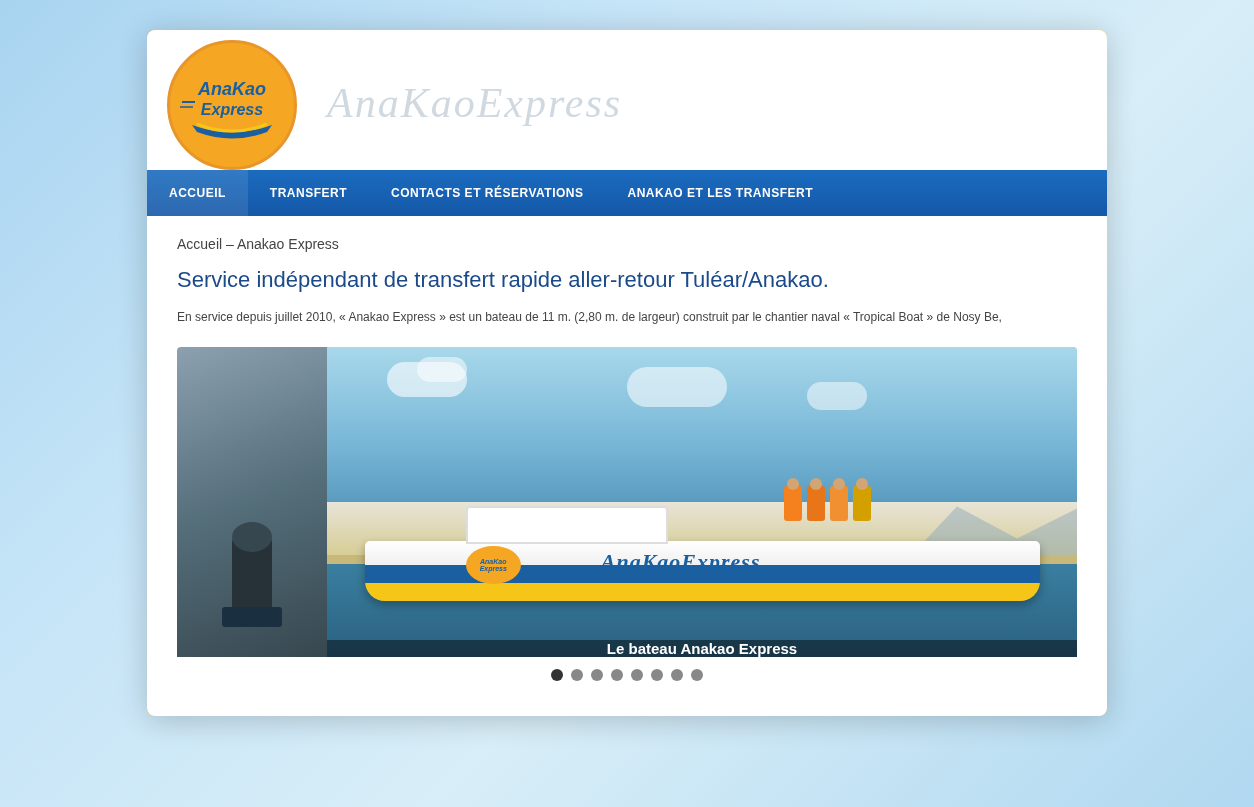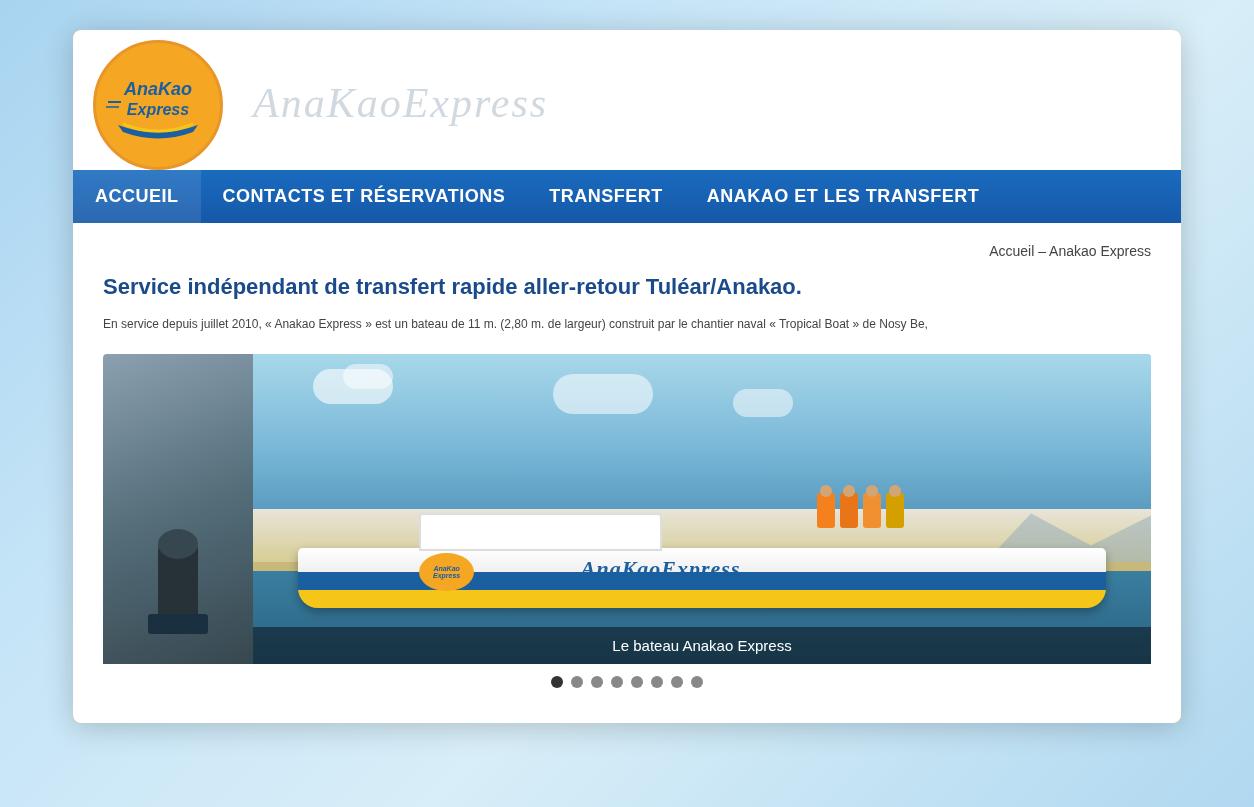--- a/index.html
+++ b/index.html
@@ -6,21 +6,21 @@
     body {
       background: linear-gradient(135deg, #a8d4f0 0%, #c5e4f7 30%, #d8eef8 60%, #b0d8f0 100%);
       min-height: 807px;
       display: flex;
       justify-content: center;
       align-items: flex-start;
       padding: 30px 20px;
       font-family: Arial, Helvetica, sans-serif;
     }
     .browser-window {
-      width: 1108px;
+      width: 960px;
       background: #eab308;
       border-radius: 8px;
       box-shadow: 0 4px 30px rgba(0,0,0,0.2);
       overflow: hidden;
     }
     
     .site-header {
       background: #fff;
       padding: 10px 20px 0 20px;
       display: flex;
@@ -69,21 +69,21 @@
     }
     
     .main-nav {
       background: linear-gradient(180deg, #1a6bbf 0%, #1558a8 100%);
       padding: 0;
       display: flex;
       align-items: stretch;
     }
     .nav-item {
       color: #fff;
-      font-size: 18px;
+      font-size: 12px;
       font-weight: bold;
       padding: 16px 22px;
       cursor: pointer;
       text-decoration: none;
       letter-spacing: 0.5px;
       white-space: nowrap;
       display: flex;
       align-items: center;
       transition: background 0.2s;
     }
@@ -92,25 +92,24 @@
     }
     
     .content {
       padding: 20px 30px 30px 30px;
       background: #fff;
     }
     .breadcrumb {
       font-size: 14px;
       color: #444;
       margin-bottom: 15px;
-      text-align: right;
     }
     .page-heading {
       font-size: 22px;
-      font-weight: bold;
+      font-weight: normal;
       color: #1a4a8a;
       margin-bottom: 15px;
     }
     .intro-text {
       font-size: 12px;
       color: #444;
       line-height: 1.6;
       margin-bottom: 20px;
     }
     
@@ -261,23 +260,22 @@
       border-radius: 50%;
     }
     
     .slide-caption {
       position: absolute;
       bottom: 0;
       left: 0; right: 0;
       background: rgba(0,0,0,0.45);
       color: #fff;
       text-align: center;
-      padding: 10px;
       font-size: 15px;
-      font-weight: normal;
+      font-weight: bold;
     }
     
     .slide-dots {
       display: flex;
       justify-content: center;
       gap: 8px;
       padding: 12px 0 5px 0;
     }
     .dot {
       width: 12px;
@@ -321,22 +319,22 @@
         <line x1="3" y1="57" x2="16" y2="57" stroke="#1a5fa0" stroke-width="1.5"></line>
       </svg>
     </div>
     <div class="header-right">
       <div class="site-title-watermark">AnaKaoExpress</div>
     </div>
   </div>
 
   <nav class="main-nav">
     <a class="nav-item active">ACCUEIL</a>
+    <a class="nav-item">TRANSFERT</a>
     <a class="nav-item">CONTACTS ET RÉSERVATIONS</a>
-    <a class="nav-item">TRANSFERT</a>
     <a class="nav-item">ANAKAO ET LES TRANSFERT</a>
   </nav>
 
   <div class="content">
     <div class="breadcrumb">Accueil – Anakao Express</div>
     <div class="page-heading">Service indépendant de transfert rapide aller-retour Tuléar/Anakao.</div>
     <p class="intro-text">En service depuis juillet 2010, « Anakao Express » est un bateau de 11 m. (2,80 m. de largeur) construit par le chantier naval « Tropical Boat » de Nosy Be,</p>
 
     <div class="slideshow-container">
       <div class="slide-area">

